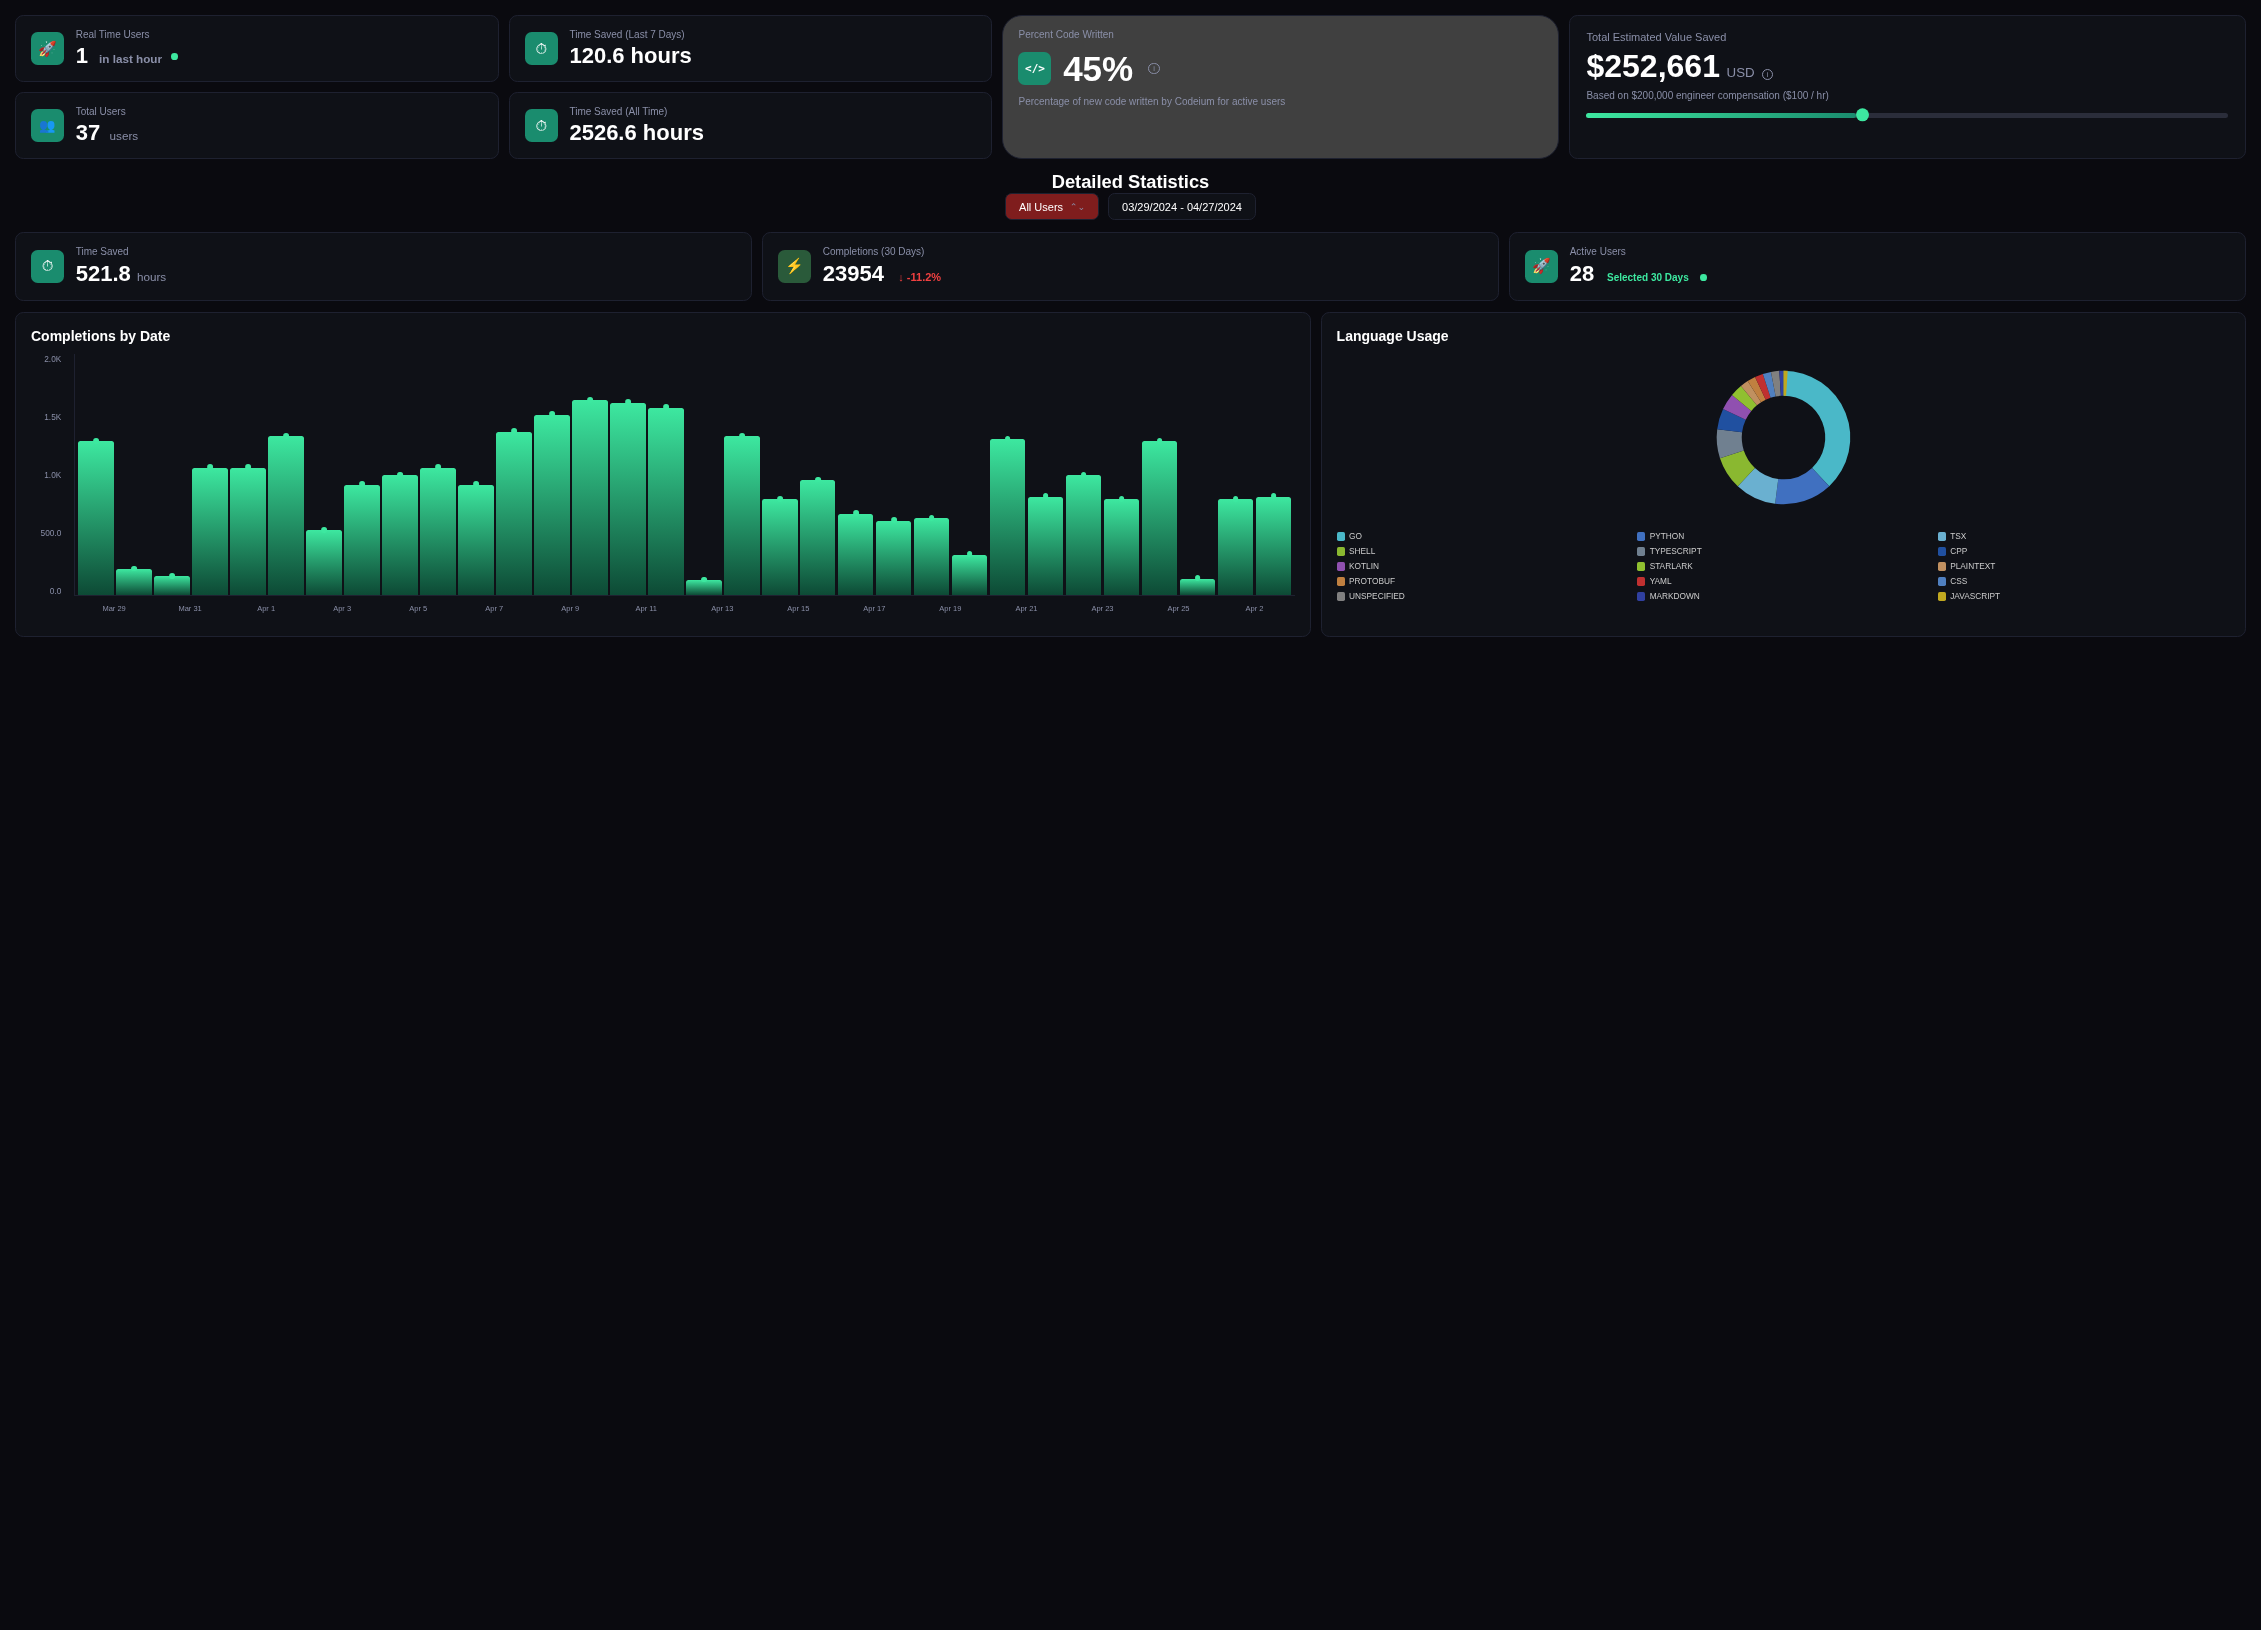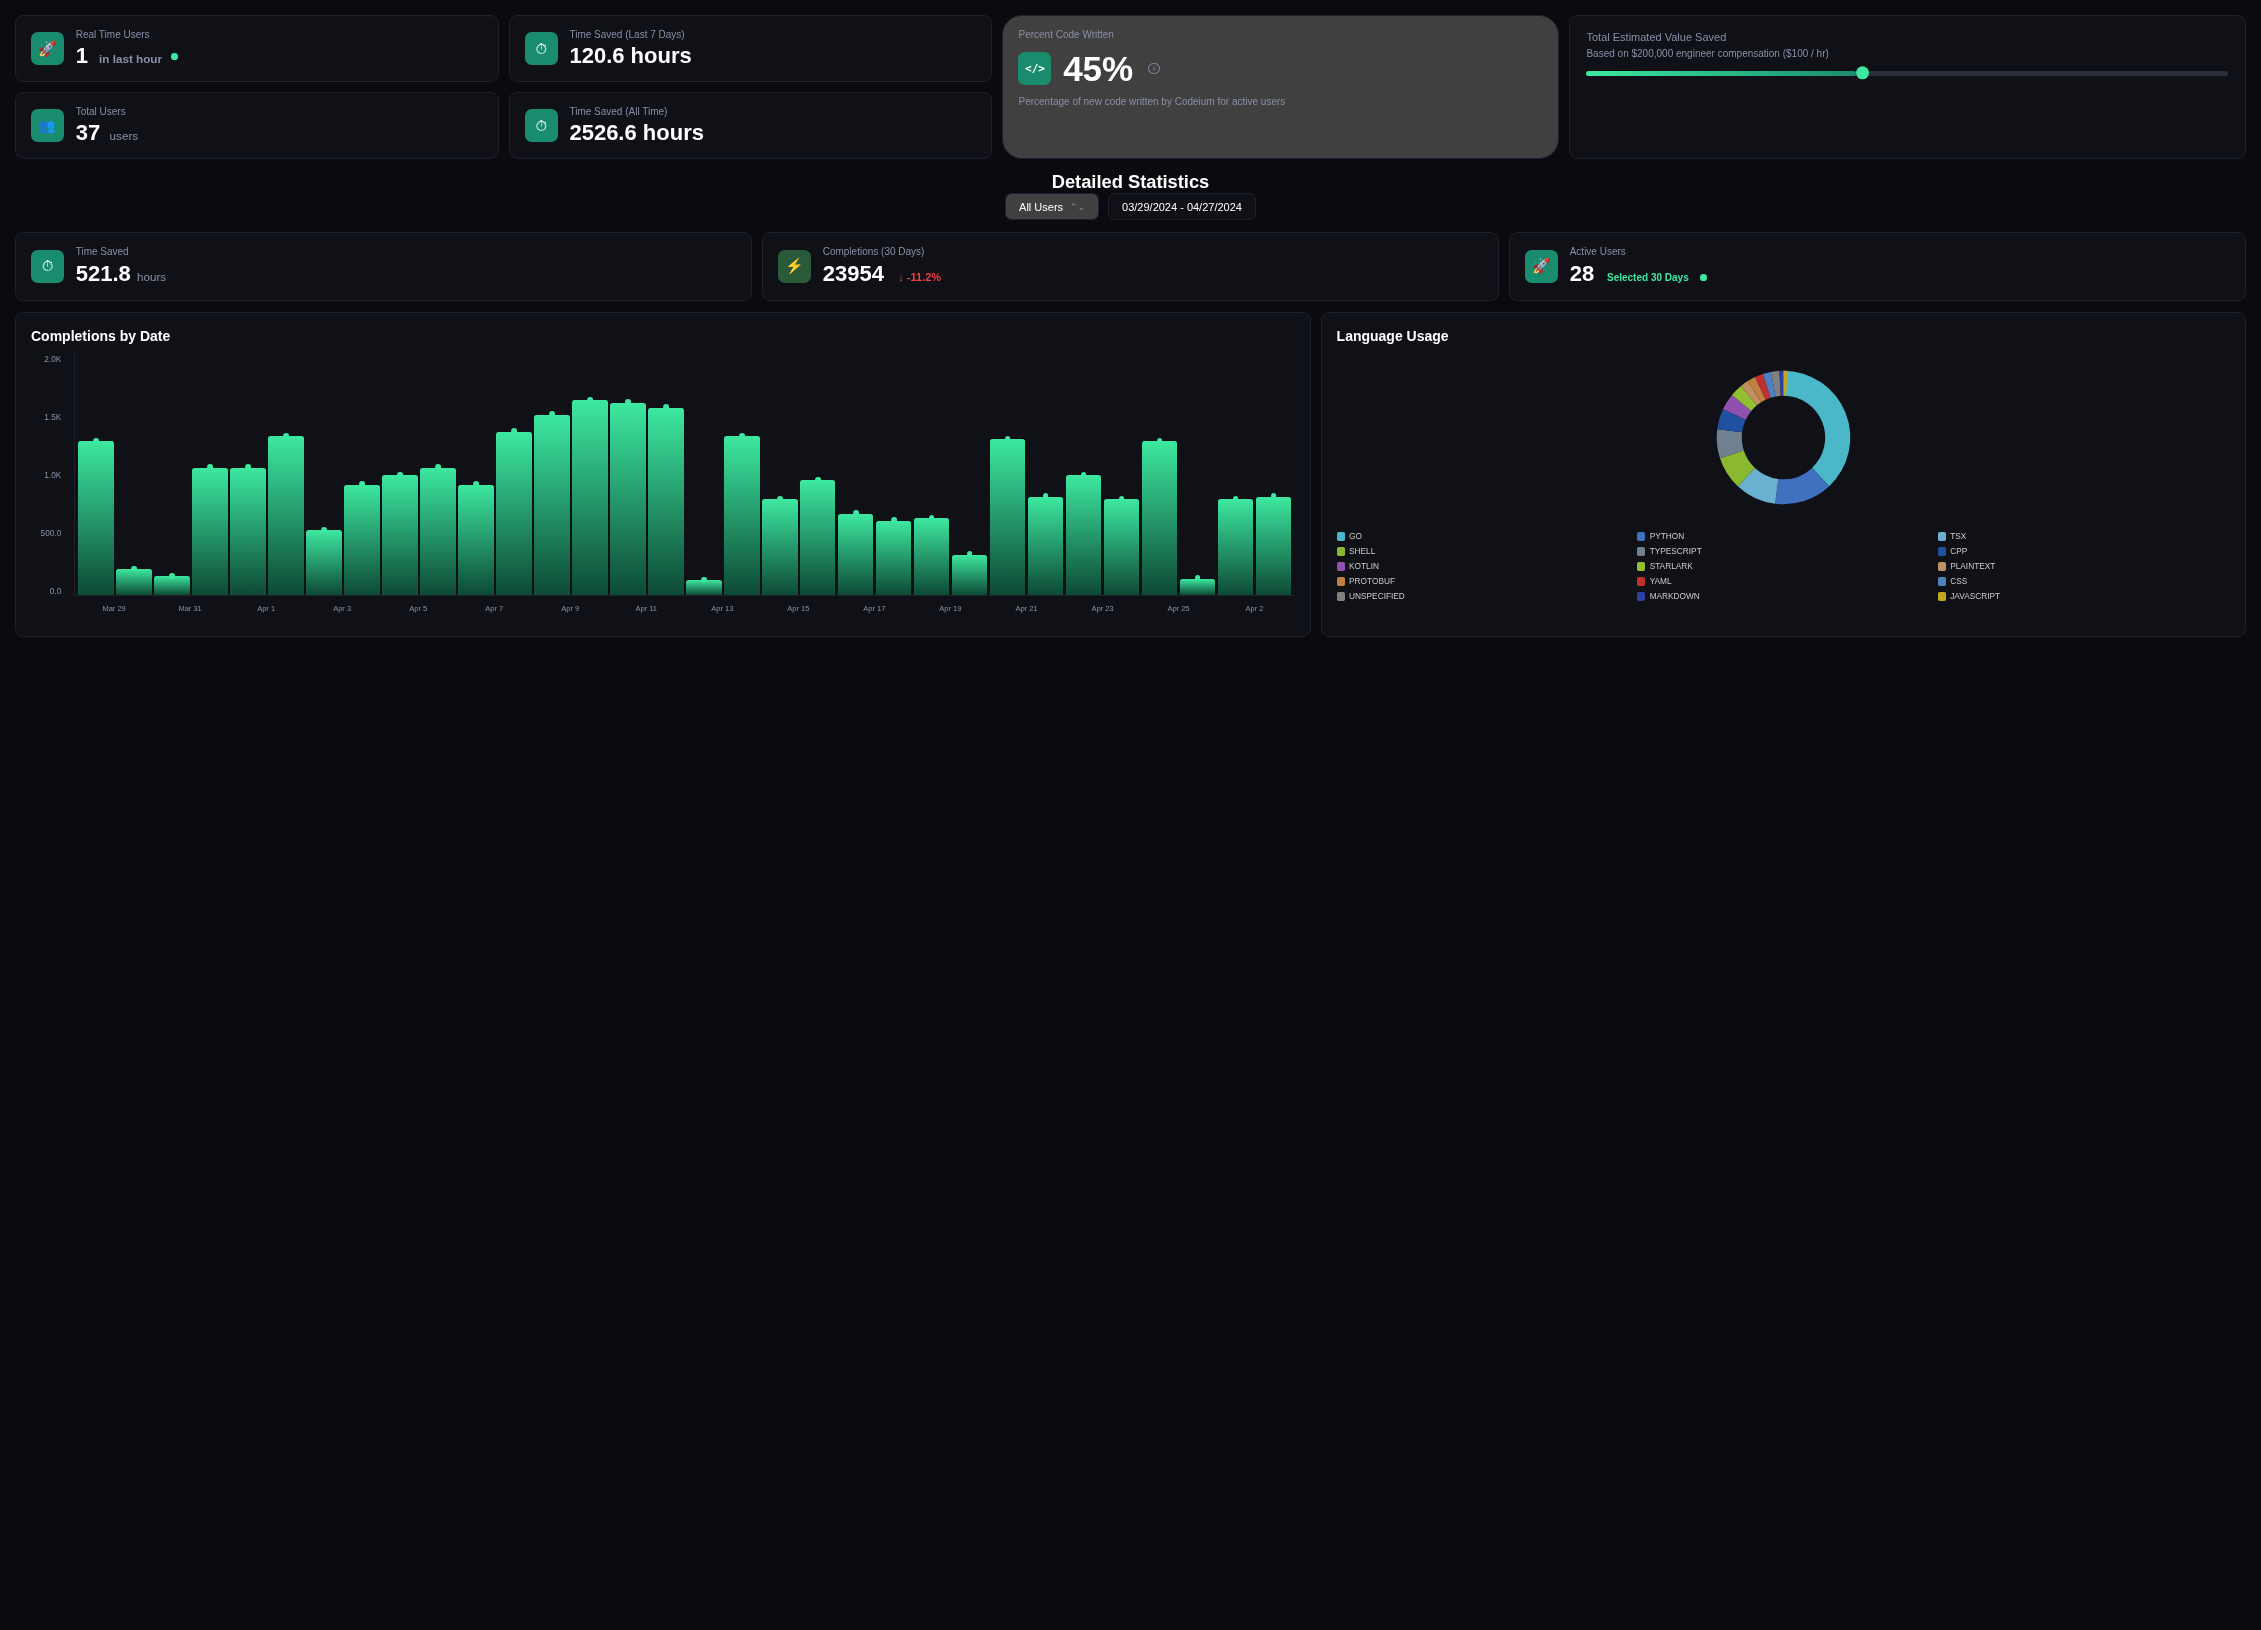--- a/index.html
+++ b/index.html
@@ -157,21 +157,21 @@
       font-size: 18.3px;
       font-weight: 600;
       color: #fff;
     }
     .header-controls {
       display: flex;
       gap: 8.3px;
       align-items: center;
     }
     .select-btn {
-      background: #404040;
+      background: #7f1d1d;
       border: 0.8px solid #1e2130;
       border-radius: 6.7px;
       color: #fff;
       padding: 6.7px 13.3px;
       font-size: 11px;
       display: flex;
       align-items: center;
       gap: 6.7px;
       cursor: pointer;
     }
@@ -433,20 +433,27 @@
         <span class="icon-code-bracket">&lt;/&gt;</span>
       </div>
       <span class="big-value">45%</span>
       <span class="info-icon">i</span>
     </div>
     <div class="sub-text">Percentage of new code written by Codeium for active users</div>
   </div>
 
   <div class="value-card">
     <div class="vc-label">Total Estimated Value Saved</div>
+    <div class="vc-big">
+      <span>$252,661</span>
+      <span class="usd">
+        <span>USD</span>
+        <span class="info-icon">i</span>
+      </span>
+    </div>
     <div class="vc-sub">Based on $200,000 engineer compensation ($100 / hr)</div>
     <div class="slider-track">
       <div class="slider-fill" style="width: 42%;"></div>
       <div class="slider-thumb" style="left: 42%;"></div>
     </div>
   </div>
 </div>
 
 <div class="section-header">
   <h2 class="section-title">Detailed Statistics</h2>

